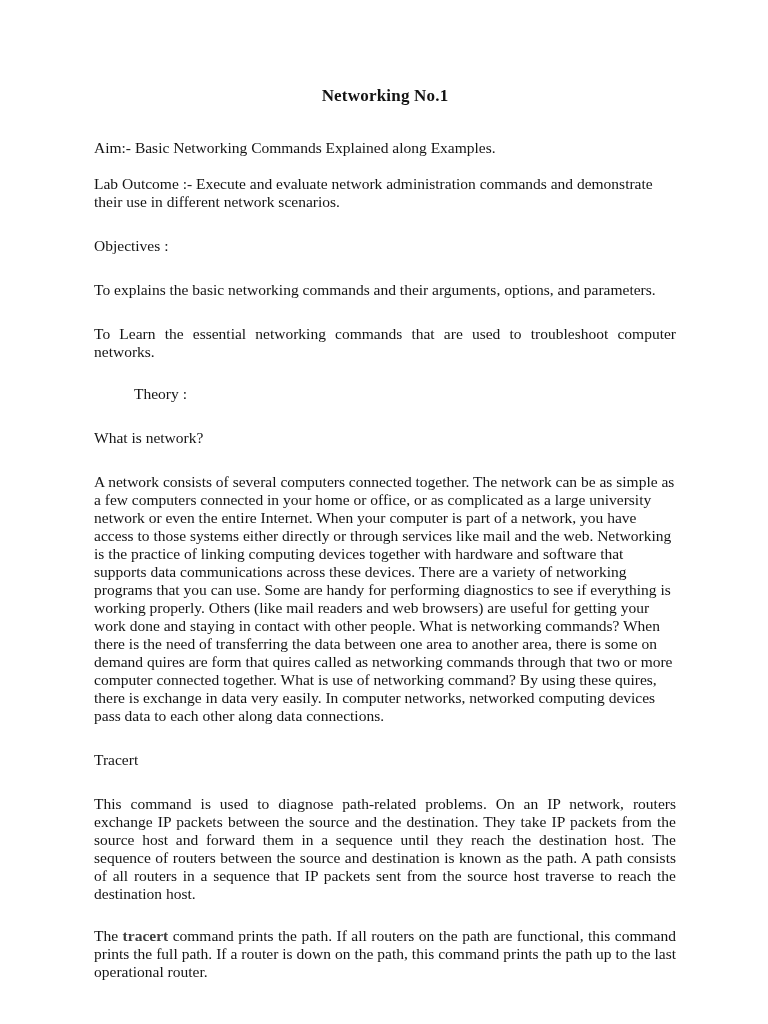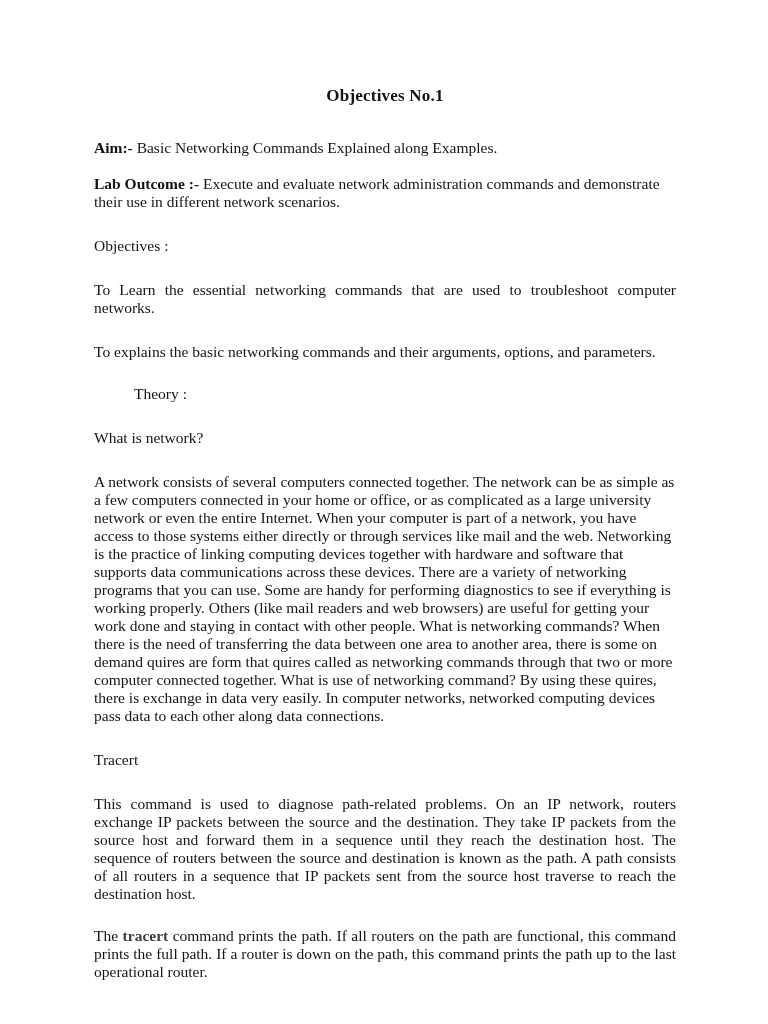--- a/index.html
+++ b/index.html
@@ -25,21 +25,21 @@
     letter-spacing: 0.2px;
   }
   .para {
     font-size: 15.5px;
     line-height: 18px;
     margin: 0 0 18px 0;
   }
   .para.justify {
     text-align: justify;
   }
-  .bold { font-weight: bold; }
+  .bold { font-weight: normal; }
   .heading {
     font-weight: normal;
     font-size: 15.5px;
     line-height: 18px;
     margin: 0 0 18px 0;
   }
   .subheading-plain {
     font-size: 15.5px;
     line-height: 18px;
     margin: 26px 0 18px 0;
@@ -47,35 +47,35 @@
   .cmd-inline {
     font-weight: bold;
     color: #3d3d3d;
   }
 </style>
 </head>
 <body>
 
 <div class="page">
 
-  <h1 class="doc-title">Objectives No.1</h1>
+  <h1 class="doc-title">Networking No.1</h1>
 
   <p class="para">
     <span class="bold">Aim:-</span><span> Basic Networking Commands Explained along Examples.</span>
   </p>
 
   <p class="para">
     <span class="bold">Lab Outcome :-</span><span> Execute and evaluate network administration commands and demonstrate their use in different network scenarios.</span>
   </p>
 
   <p class="heading" style="margin-top:26px;">Objectives :</p>
 
+  <p class="para" style="margin-top:26px;">To explains the basic networking commands and their arguments, options, and parameters.</p>
+
   <p class="para justify" style="margin-top:26px;">To Learn the essential networking commands that are used to troubleshoot computer networks.</p>
-
-  <p class="para" style="margin-top:26px;">To explains the basic networking commands and their arguments, options, and parameters.</p>
 
   <p class="heading" style="margin-top:24px;margin-left:40px;">Theory :</p>
 
   <p class="heading" style="margin-top:26px;">What is network?</p>
 
   <p class="para" style="margin-top:26px;">A network consists of several computers connected together. The network can be as simple as a few computers connected in your home or office, or as complicated as a large university network or even the entire Internet. When your computer is part of a network, you have access to those systems either directly or through services like mail and the web. Networking is the practice of linking computing devices together with hardware and software that supports data communications across these devices. There are a variety of networking programs that you can use. Some are handy for performing diagnostics to see if everything is working properly. Others (like mail readers and web browsers) are useful for getting your work done and staying in contact with other people. What is networking commands? When there is the need of transferring the data between one area to another area, there is some on demand quires are form that quires called as networking commands through that two or more computer connected together. What is use of networking command? By using these quires, there is exchange in data very easily. In computer networks, networked computing devices pass data to each other along data connections.</p>
 
   <p class="subheading-plain">Tracert</p>
 
   <p class="para justify" style="margin-top:26px;">This command is used to diagnose path-related problems. On an IP network, routers exchange IP packets between the source and the destination. They take IP packets from the source host and forward them in a sequence until they reach the destination host. The sequence of routers between the source and destination is known as the path. A path consists of all routers in a sequence that IP packets sent from the source host traverse to reach the destination host.</p>

